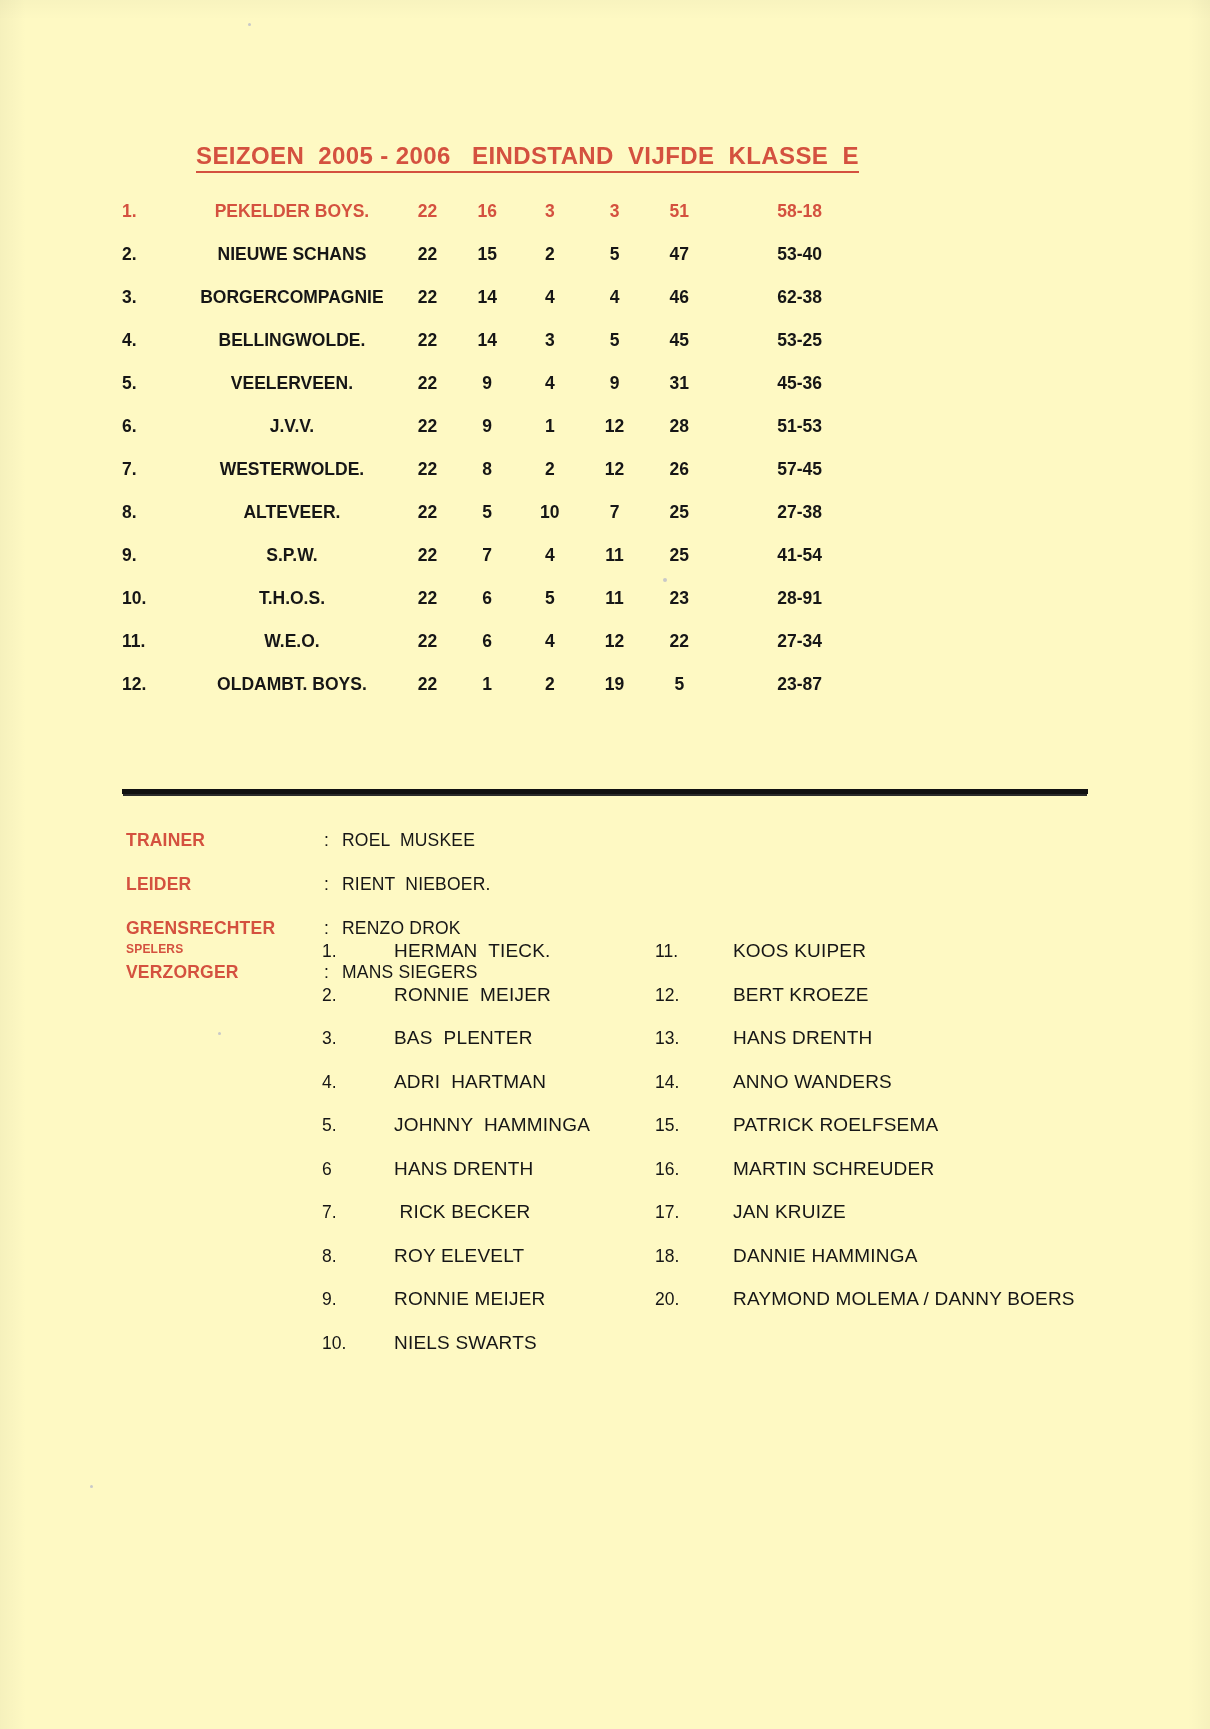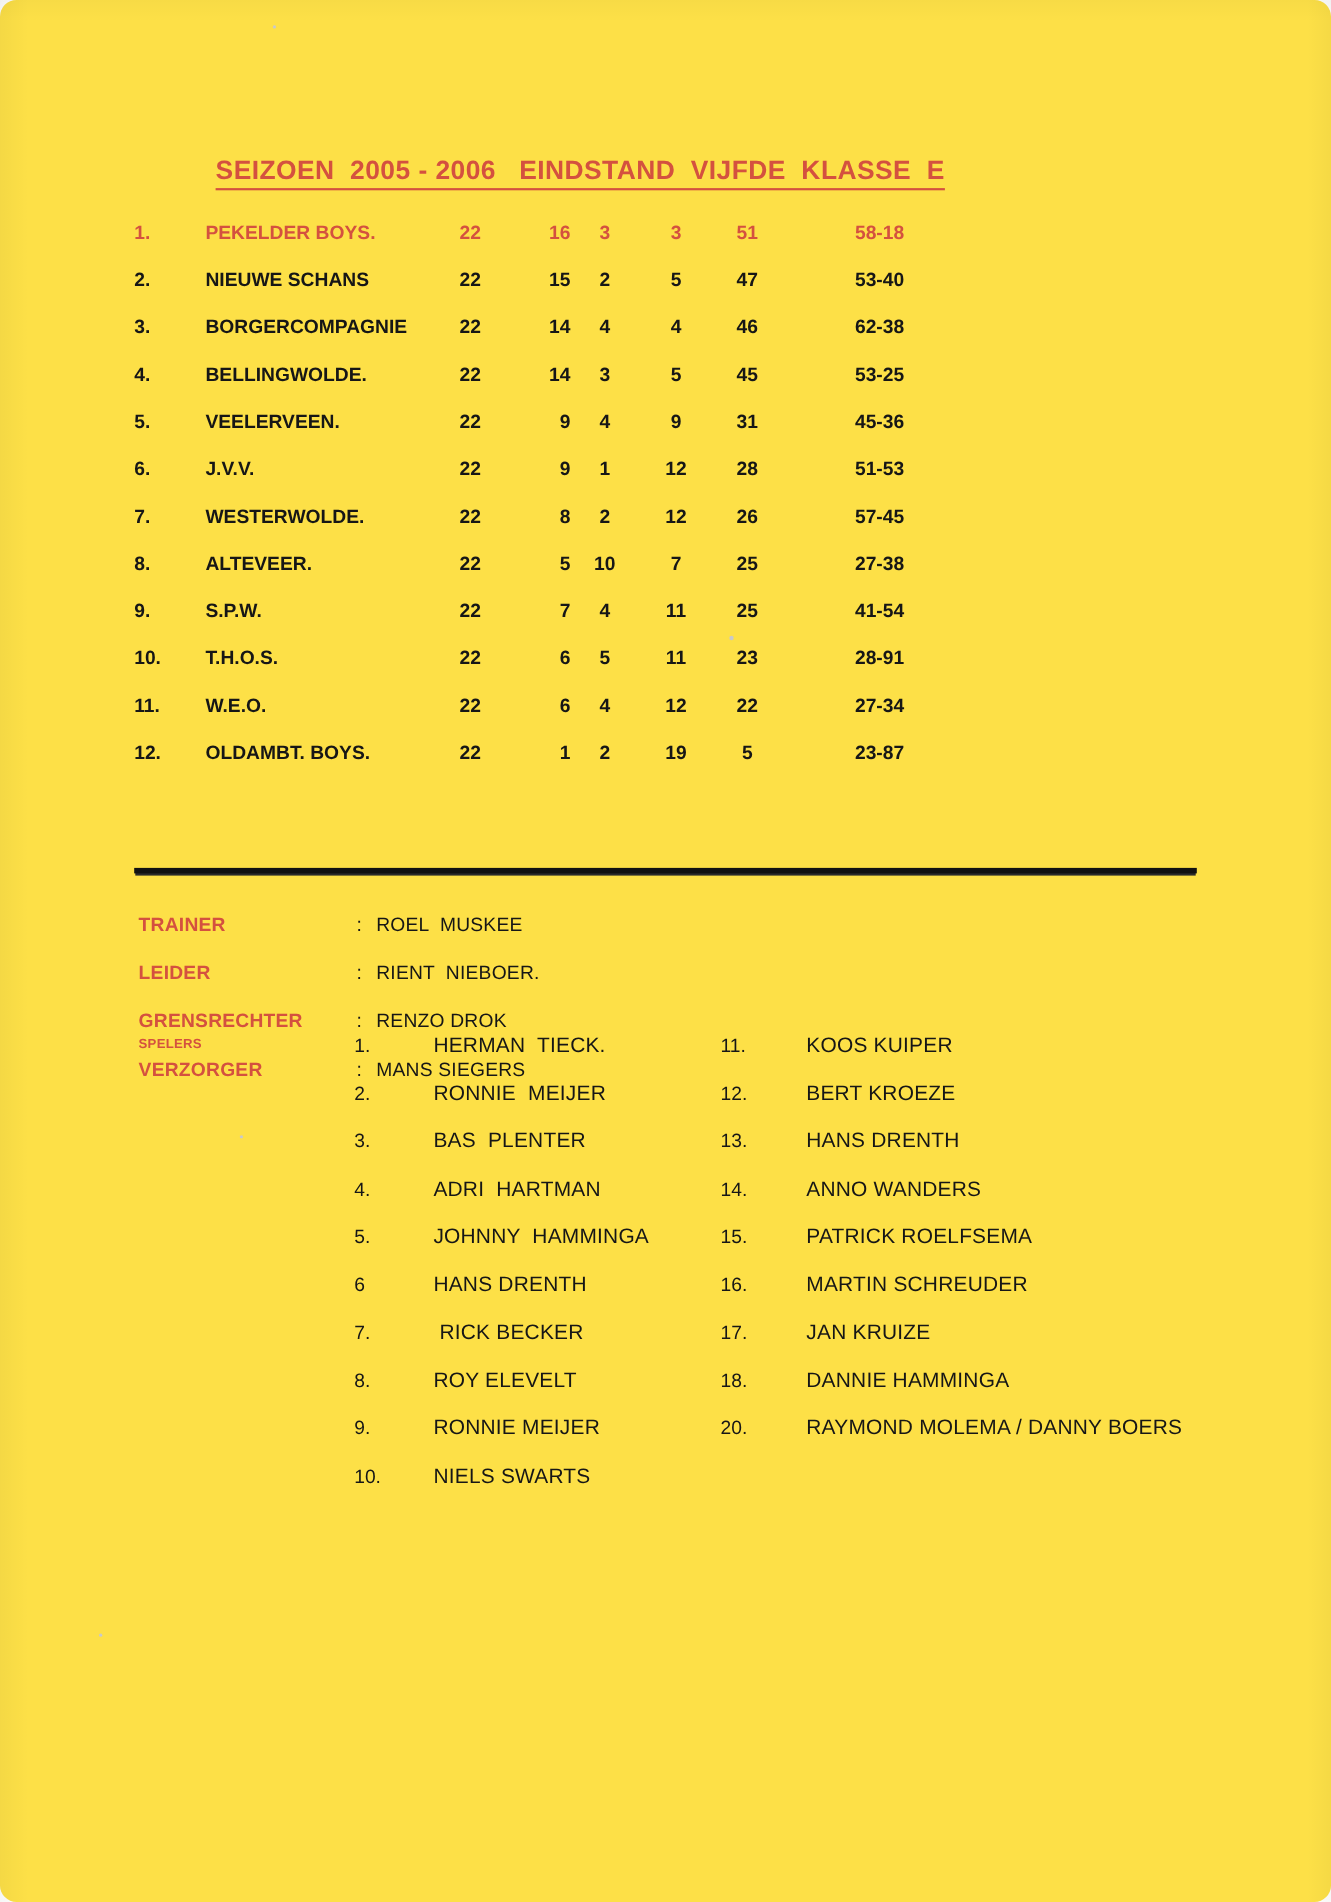--- a/index.html
+++ b/index.html
@@ -11,22 +11,21 @@
     width: 1210px;
     height: 1729px;
     position: relative;
     font-family: "Liberation Sans", sans-serif;
     color: #161616;
     overflow: hidden;
   }
   .page {
     position: absolute;
     inset: 0;
-    background: #fde047;
-    border-radius: 15px;
+    background: #fef9c3;
   }
   
   .page::before {
     content: "";
     position: absolute;
     inset: 0;
     background:
       linear-gradient(to right, rgba(0,0,0,0.035) 0px, rgba(0,0,0,0.0) 26px),
       linear-gradient(to left, rgba(0,0,0,0.03) 0px, rgba(0,0,0,0.0) 22px),
       linear-gradient(to bottom, rgba(0,0,0,0.025) 0px, rgba(0,0,0,0) 20px);
@@ -68,23 +67,23 @@
   }
   .standings td {
     font-size: 17.5px;
     font-weight: bold;
     padding: 0;
     height: 43px;
     vertical-align: middle;
     white-space: nowrap;
   }
   .c-pos   { width: 64px; text-align: left; }
-  .c-team  { width: 208px; text-align: left; padding-right: 2px !important; }
+  .c-team  { width: 208px; text-align: center; padding-right: 2px !important; }
   .c-pl    { width: 56px; text-align: center; }
-  .c-w     { width: 62px; text-align: right; }
+  .c-w     { width: 62px; text-align: center; }
   .c-d     { width: 62px; text-align: center; }
   .c-l     { width: 66px; text-align: center; }
   .c-pts   { width: 62px; text-align: center; }
   .c-goals { width: 110px; text-align: right; }
   tr.highlight td { color: #d4513f; }
 
   
   .divider {
     position: absolute;
     left: 122px;

